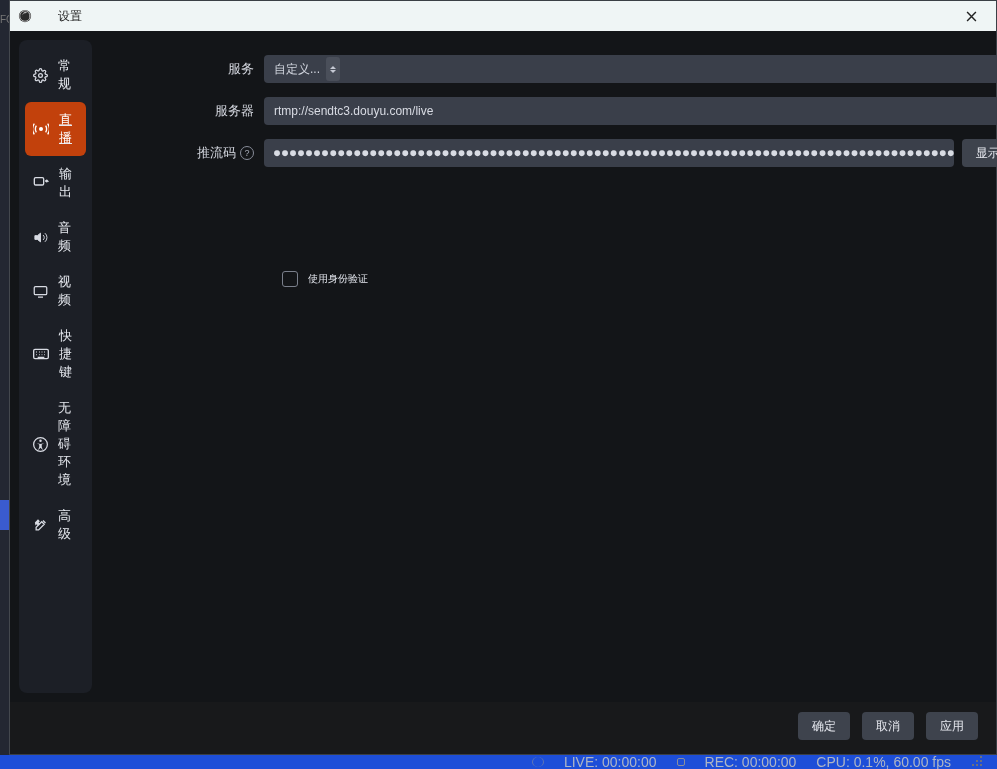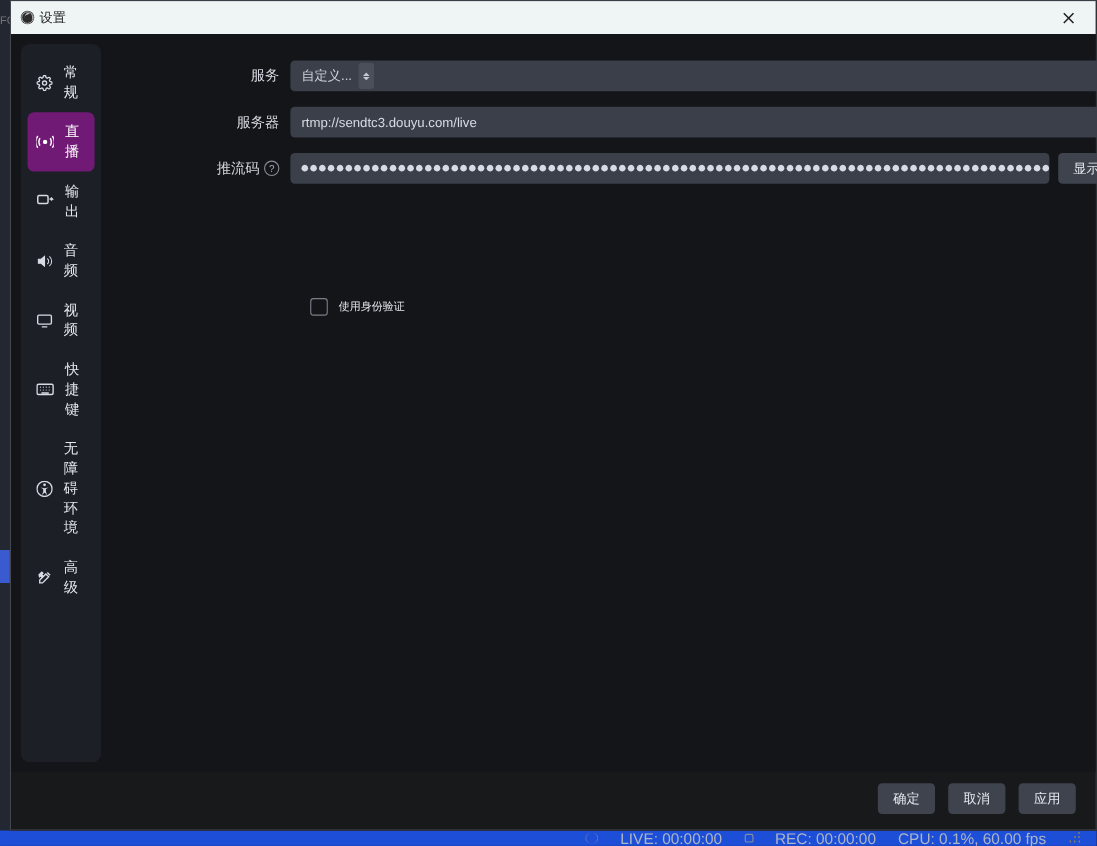--- a/index.html
+++ b/index.html
@@ -23,41 +23,41 @@
   
   .dialog {
     position: absolute; left: 9px; top: 0; right: 0; bottom: 14px;
     background: #18191b;
     border: 1px solid #3a3f45;
     border-left-color:#44484e;
     display: flex; flex-direction: column;
   }
   .titlebar {
     height: 30px; background: #eff5f5; display: flex; align-items: center;
-    padding: 0 8px; color: #222; font-size: 12px; gap: 4px;
+    padding: 0 8px; color: #222; font-size: 12px; gap: 26px;
   }
   .titlebar .obs-logo { width:14px; height:14px; }
   .titlebar .obs-logo svg { display:block; }
   .titlebar .spacer { flex:1; }
   .titlebar .close { width:34px; height:100%; display:flex; align-items:center; justify-content:center; color:#333; cursor:pointer; }
   .titlebar .close svg{ width:11px;height:11px; }
 
   .dialog-body { flex:1; display:flex; background:#131518; }
   .sidebar {
     width:172px; margin:9px 0 9px 9px;
     background:#1c1f26; border-radius:8px;
     padding:8px 0;
   }
   .side-item {
     display:flex; align-items:center; gap:10px;
     color:#e5e8ee; font-size:13px;
     padding:9px 14px; cursor:pointer;justify-content:flex-end;
   }
   .side-item .icon { width:16px; height:16px; display:flex; align-items:center; justify-content:center; }
-  .side-item.active { background:#701a75; border-radius:6px; margin:0 6px; padding-left:8px; }
+  .side-item.active { background:#c2410c; border-radius:6px; margin:0 6px; padding-left:8px;text-decoration:underline; }
   .side-item.active .icon, .side-item.active span { color:#fff; }
 
   .content { flex:1; padding:24px 20px 12px 0; display:flex; flex-direction:column; }
   .form-row { display:flex; align-items:center; margin-bottom:14px; }
   .form-row .label { width:172px; text-align:right; color:#d4d7df; font-size:13px; padding-right:10px; display:flex; justify-content:flex-end; align-items:center; gap:4px; }
   .help-icon { width:14px;height:14px;border:1px solid #878c98;border-radius:50%;display:inline-flex;align-items:center;justify-content:center;font-size:9px;color:#a7acb8; }
   .control-area { flex:1; display:flex; gap:8px; }
 
   .combo {
     flex:1; height:28px; background:#3a3f4a; border-radius:4px;

